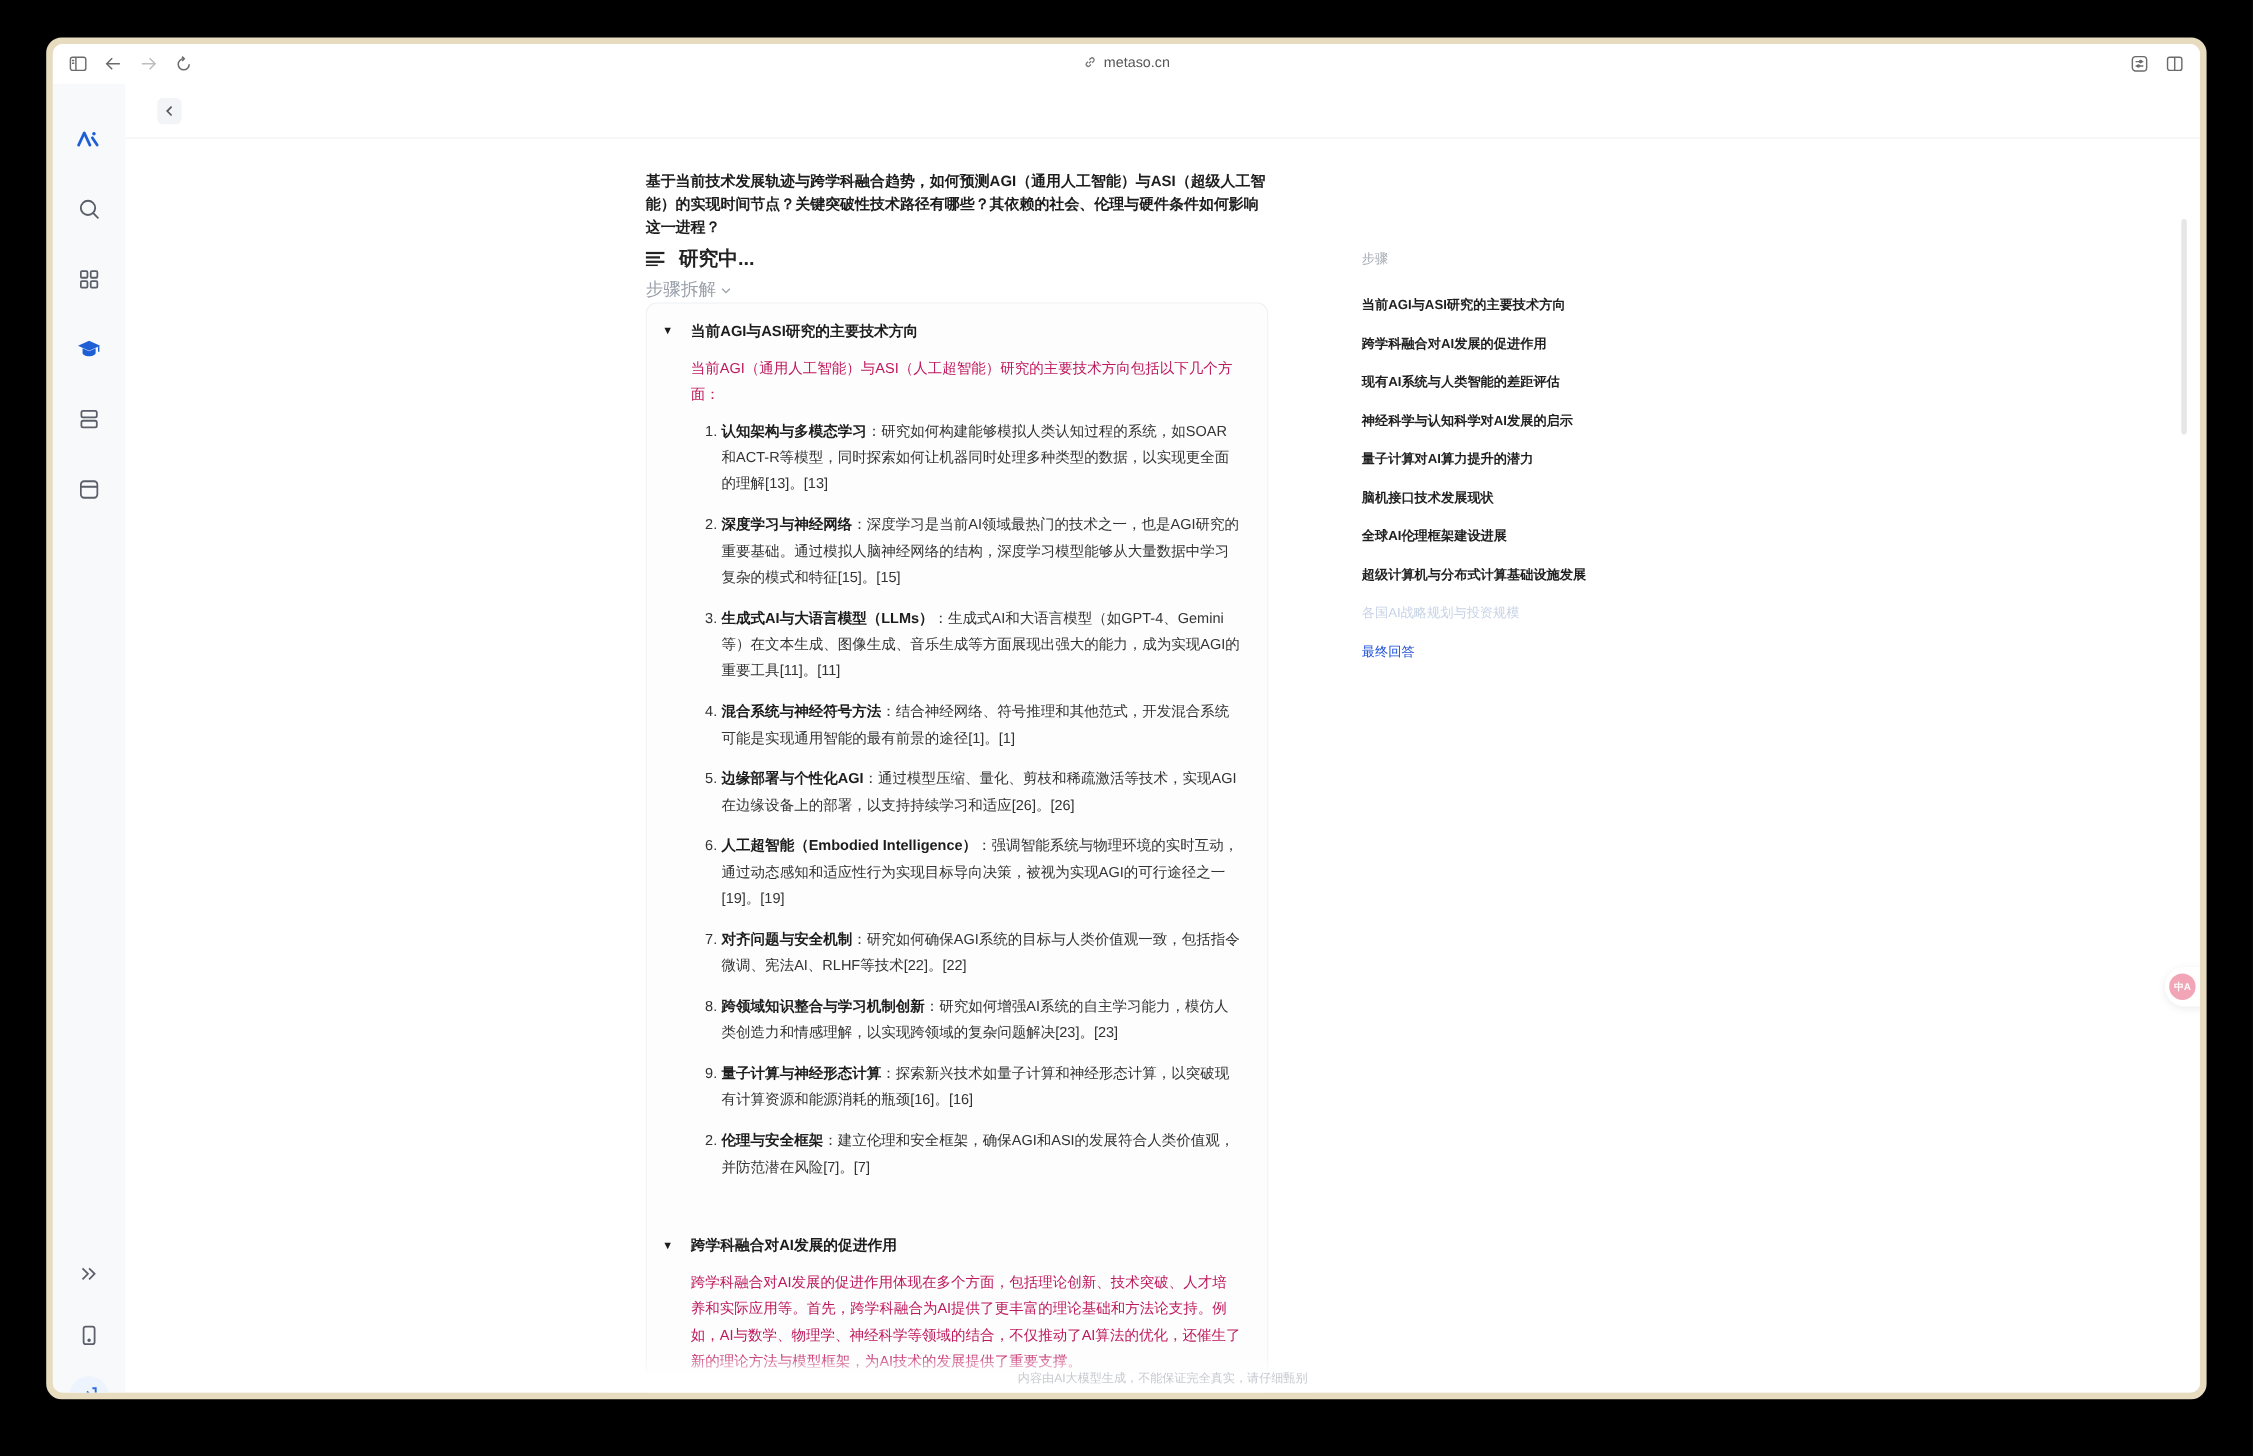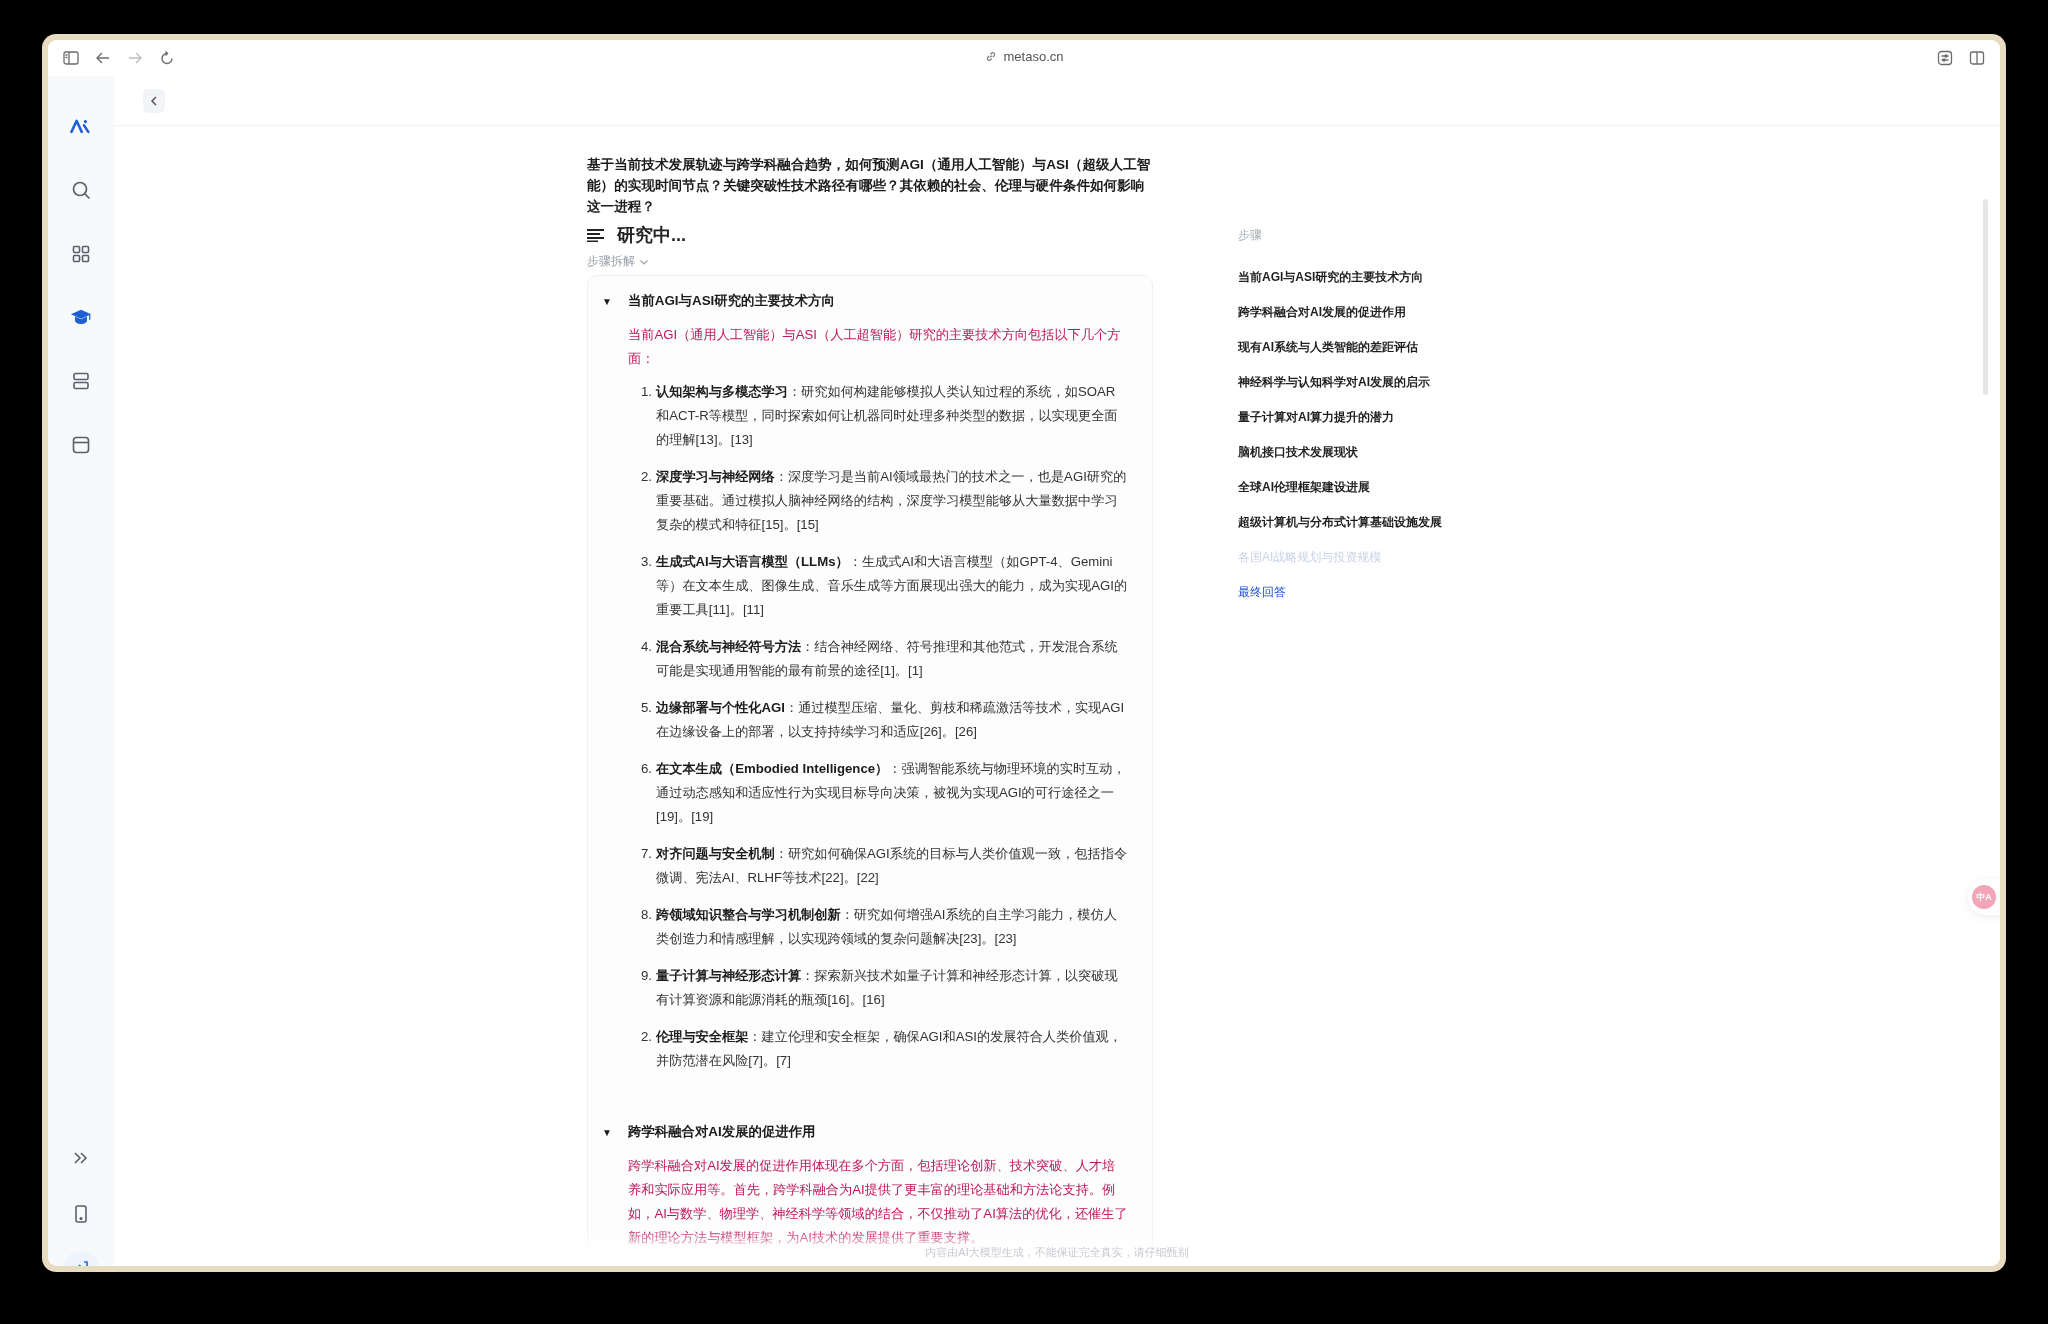--- a/index.html
+++ b/index.html
@@ -48,21 +48,21 @@
   .back-btn svg { width: 12px; height: 12px; }
 
   .content { position: absolute; left: 0; right: 0; top: 51px; bottom: 0; overflow: hidden; }
 
   .question {
     position: absolute; left: 473px; top: 27px; width: 570px;
     font-size: 13.6px; font-weight: 700; line-height: 21px; color: #1c1c1c;
   }
   .status-row { position: absolute; left: 473px; top: 96px; display: flex; align-items: center; gap: 12px; font-size: 18px; font-weight: 700; color: #222; }
   .status-row svg { width: 18px; height: 14px; }
-  .steps-toggle { position: absolute; left: 473px; top: 126px; font-size: 12px; color: #9aa0aa; display: flex; align-items: center; gap: 4px; }
+  .steps-toggle { position: absolute; left: 473px; top: 126px; font-size: 16px; color: #9aa0aa; display: flex; align-items: center; gap: 4px; }
   .steps-toggle svg { width: 10px; height: 10px; }
 
   .card {
     position: absolute; left: 473px; top: 148px; width: 566px; height: 1100px;
     border: 1px solid #eef0f2; border-radius: 10px; background: #fdfdfd;
   }
   .sec-title { position: absolute; left: 14px; font-size: 13.4px; font-weight: 700; color: #1c1c1c; display: flex; align-items: center; gap: 14px; }
   .caret { font-size: 10px; width: 12px; color: #1c1c1c; }
   .para { position: absolute; left: 40px; width: 500px; font-size: 13.2px; line-height: 24px; color: #be185d; }
   .list { position: absolute; left: 40px; width: 500px; list-style: none; }
@@ -245,21 +245,21 @@
             <span>当前AGI与ASI研究的主要技术方向</span>
           </div>
           <div class="para" style="top:47px">当前AGI（通用人工智能）与ASI（人工超智能）研究的主要技术方向包括以下几个方面：</div>
 
           <ul class="list" style="top:104px">
             <li><span class="num">1.</span><b>认知架构与多模态学习</b><span>：研究如何构建能够模拟人类认知过程的系统，如SOAR和ACT-R等模型，同时探索如何让机器同时处理多种类型的数据，以实现更全面的理解[13]。[13]</span></li>
             <li><span class="num">2.</span><b>深度学习与神经网络</b><span>：深度学习是当前AI领域最热门的技术之一，也是AGI研究的重要基础。通过模拟人脑神经网络的结构，深度学习模型能够从大量数据中学习复杂的模式和特征[15]。[15]</span></li>
             <li><span class="num">3.</span><b>生成式AI与大语言模型（LLMs）</b><span>：生成式AI和大语言模型（如GPT-4、Gemini等）在文本生成、图像生成、音乐生成等方面展现出强大的能力，成为实现AGI的重要工具[11]。[11]</span></li>
             <li><span class="num">4.</span><b>混合系统与神经符号方法</b><span>：结合神经网络、符号推理和其他范式，开发混合系统可能是实现通用智能的最有前景的途径[1]。[1]</span></li>
             <li><span class="num">5.</span><b>边缘部署与个性化AGI</b><span>：通过模型压缩、量化、剪枝和稀疏激活等技术，实现AGI在边缘设备上的部署，以支持持续学习和适应[26]。[26]</span></li>
-            <li><span class="num">6.</span><b>在文本生成（Embodied Intelligence）</b><span>：强调智能系统与物理环境的实时互动，通过动态感知和适应性行为实现目标导向决策，被视为实现AGI的可行途径之一[19]。[19]</span></li>
+            <li><span class="num">6.</span><b>人工超智能（Embodied Intelligence）</b><span>：强调智能系统与物理环境的实时互动，通过动态感知和适应性行为实现目标导向决策，被视为实现AGI的可行途径之一[19]。[19]</span></li>
             <li><span class="num">7.</span><b>对齐问题与安全机制</b><span>：研究如何确保AGI系统的目标与人类价值观一致，包括指令微调、宪法AI、RLHF等技术[22]。[22]</span></li>
             <li><span class="num">8.</span><b>跨领域知识整合与学习机制创新</b><span>：研究如何增强AI系统的自主学习能力，模仿人类创造力和情感理解，以实现跨领域的复杂问题解决[23]。[23]</span></li>
             <li><span class="num">9.</span><b>量子计算与神经形态计算</b><span>：探索新兴技术如量子计算和神经形态计算，以突破现有计算资源和能源消耗的瓶颈[16]。[16]</span></li>
             <li><span class="num">2.</span><b>伦理与安全框架</b><span>：建立伦理和安全框架，确保AGI和ASI的发展符合人类价值观，并防范潜在风险[7]。[7]</span></li>
           </ul>
 
           <div class="sec-title" style="top:847px">
             <span class="caret">▼</span>
             <span>跨学科融合对AI发展的促进作用</span>
           </div>

